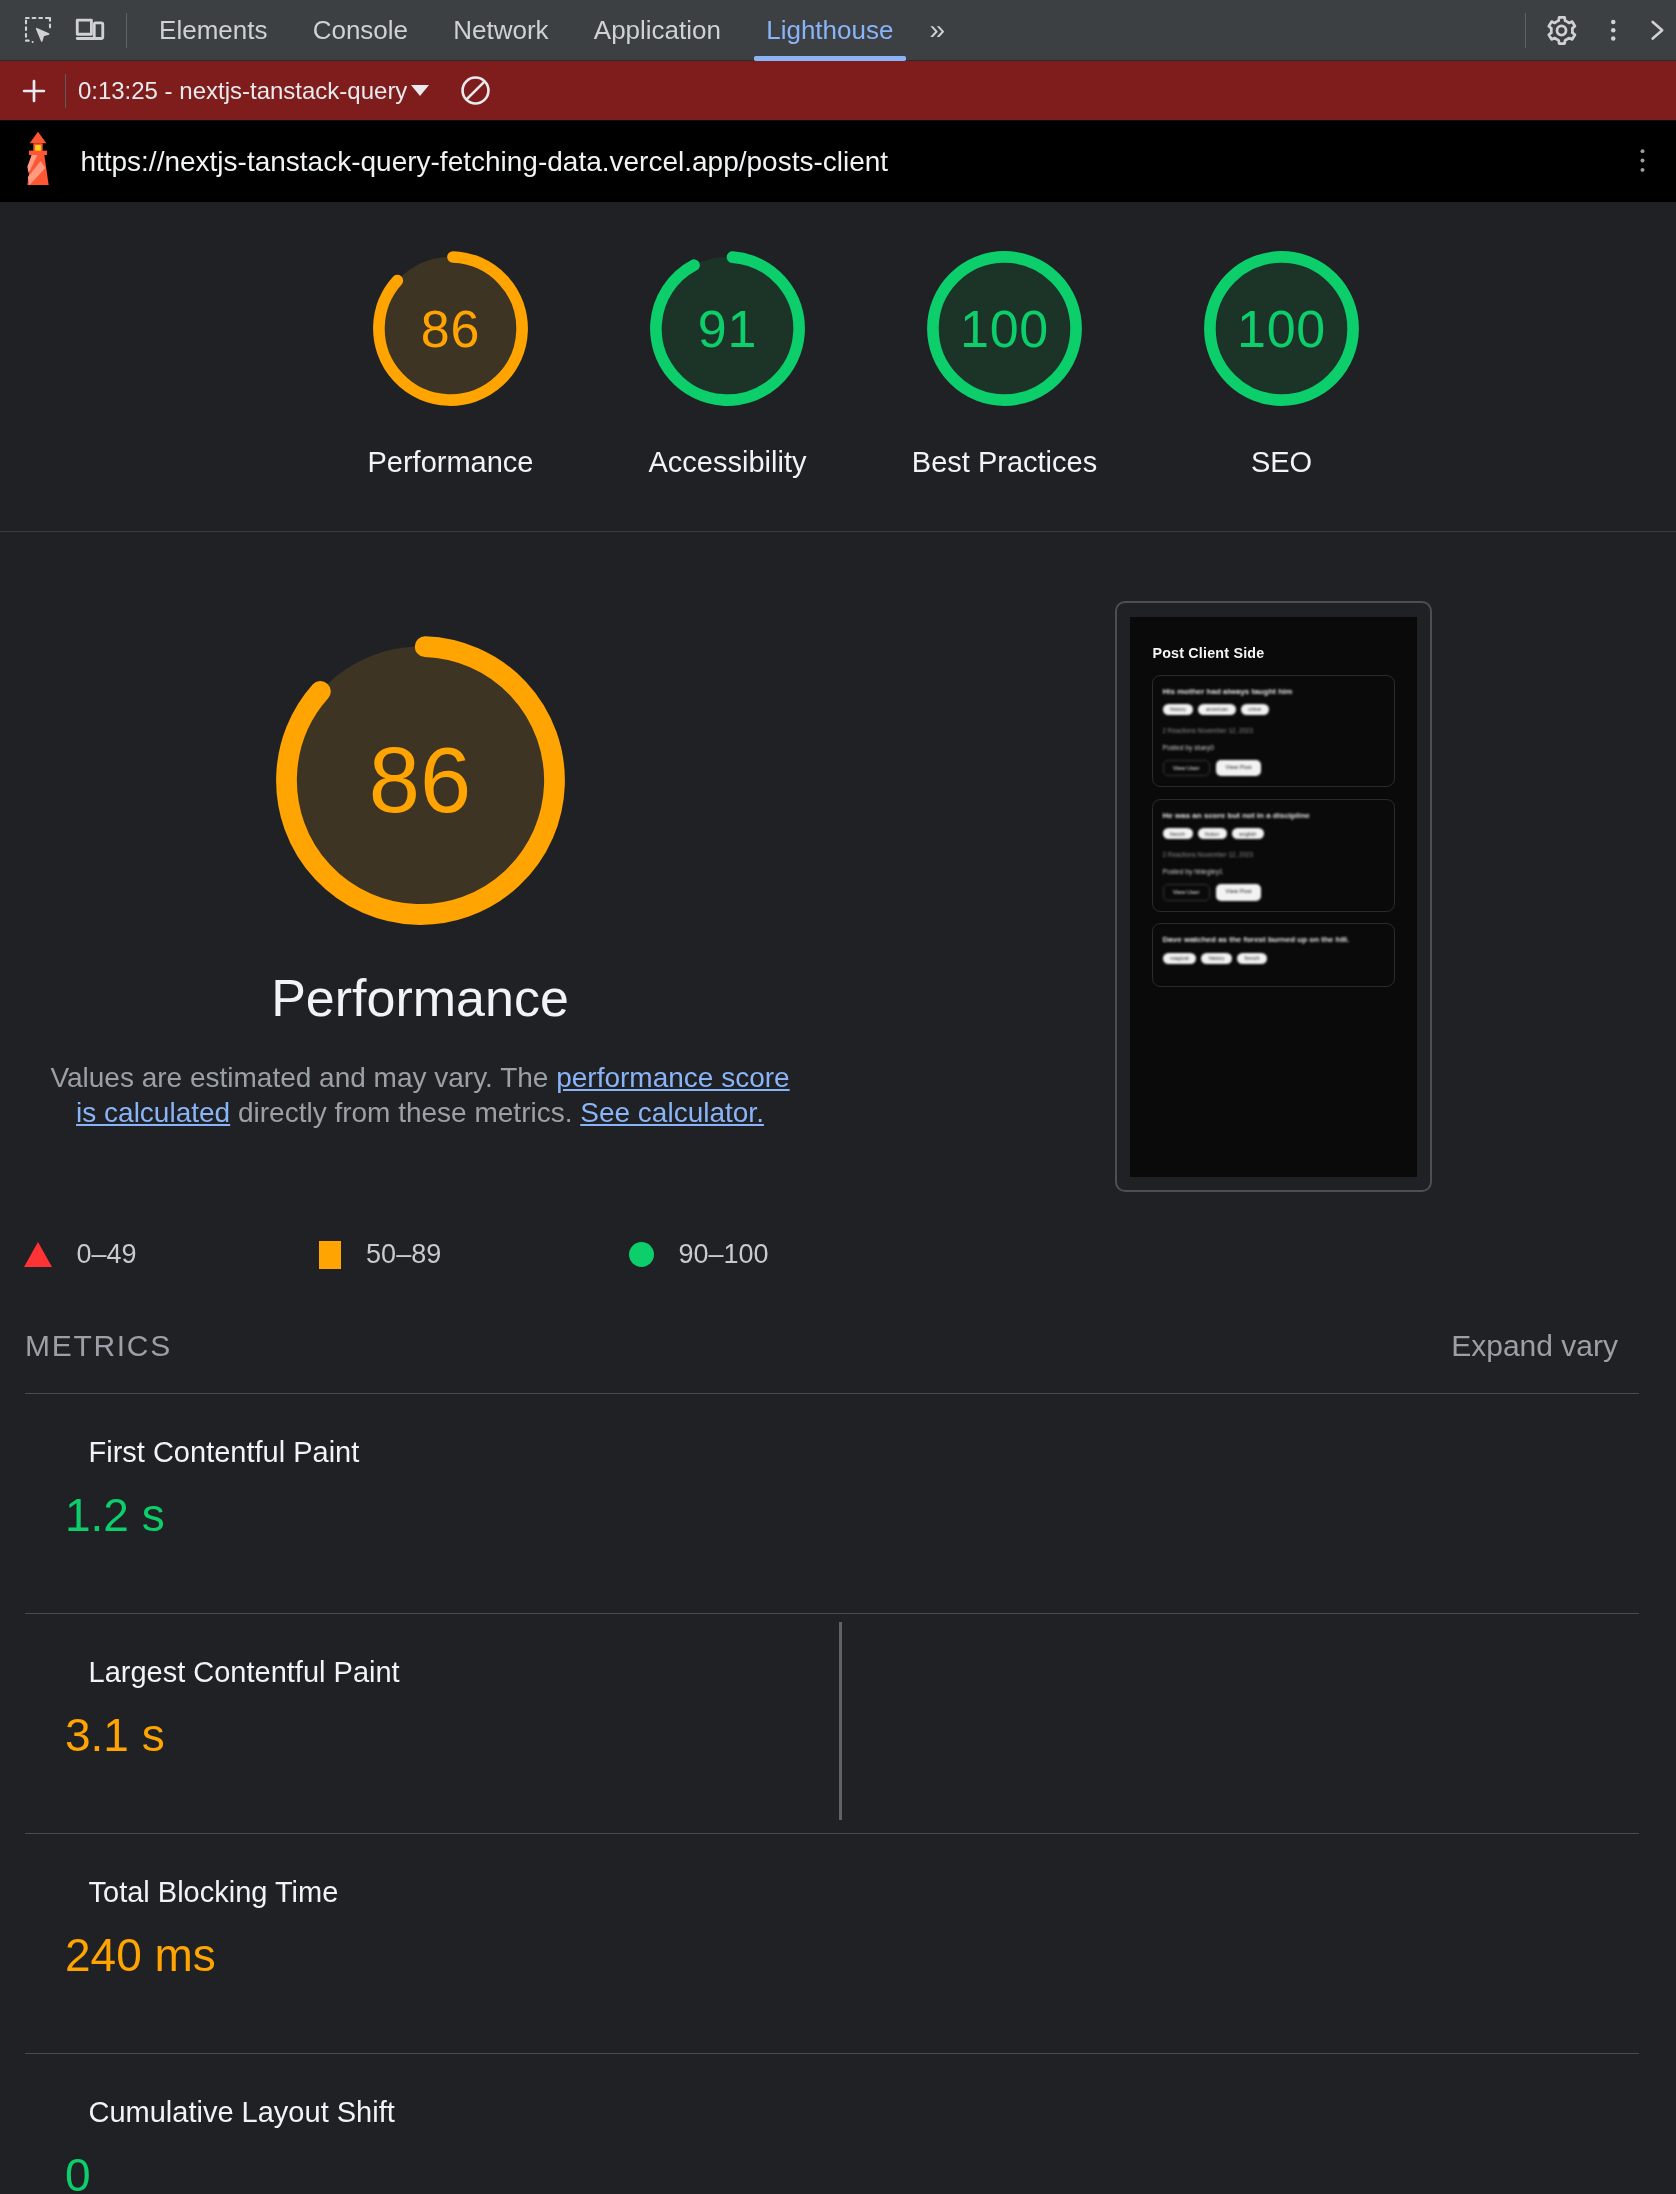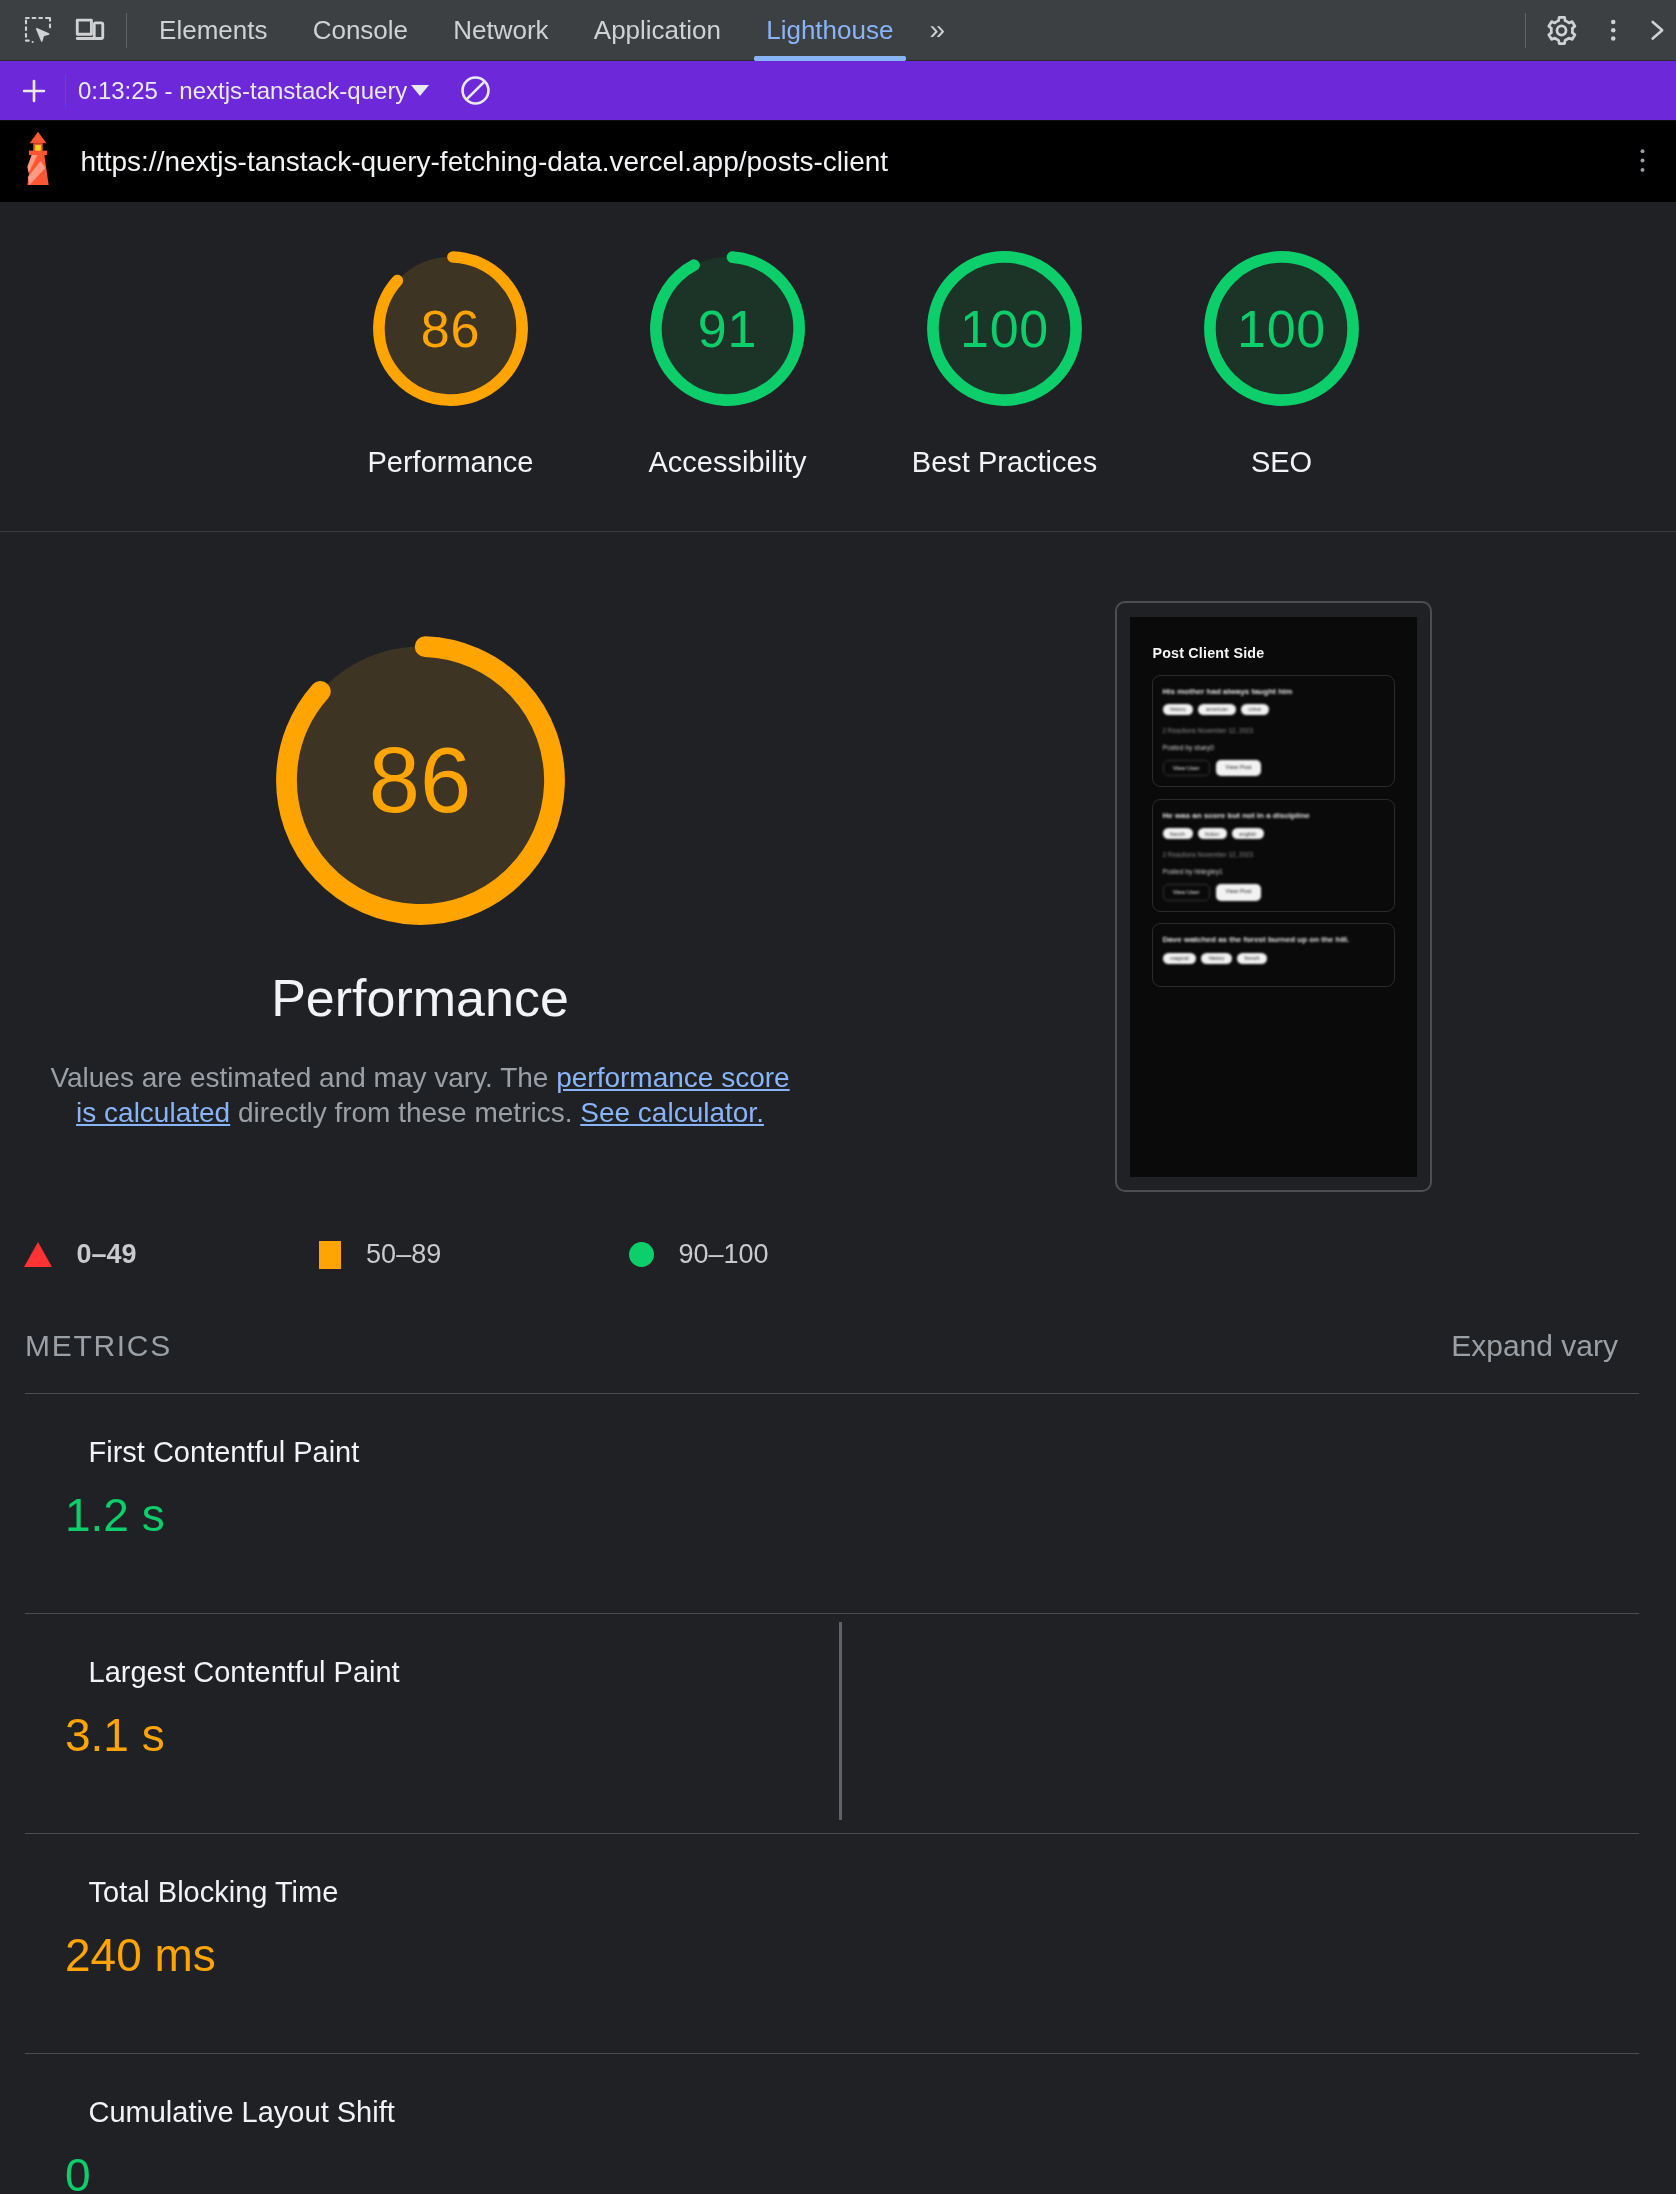--- a/index.html
+++ b/index.html
@@ -62,21 +62,21 @@
   .tabbar-right {
     margin-left: auto;
     display: flex;
     align-items: center;
     padding-right: 3.4px;
   }
 
   
   .lh-toolbar {
     height: 60px;
-    background: #6d28d9;
+    background: #7f1d1d;
     display: flex;
     align-items: center;
     padding-left: 10px;
     border-bottom: 0.8px solid #0e0e0e;
   }
   .lh-toolbar .tb-sep { height: 34px; margin: 0 11.7px 0 8.4px; background: #5a5c60; }
   .report-select {
     display: flex;
     align-items: center;
     font-size: 24px;
@@ -295,21 +295,21 @@
     align-items: center;
     padding: 47px 0 0 23.5px;
     gap: 0;
   }
   .legend-item {
     display: flex;
     align-items: center;
     font-size: 27px;
     color: #c8cacd;
   }
-  .legend-item:nth-child(1) { width: 295px; font-weight: bold; }
+  .legend-item:nth-child(1) { width: 295px; }
   .legend-item:nth-child(2) { width: 310px; }
   .legend-swatch { margin-right: 25px; flex: 0 0 auto; display: flex; }
   .sw-tri {
     width: 0; height: 0;
     border-left: 14.3px solid transparent;
     border-right: 14.3px solid transparent;
     border-bottom: 25px solid #f33;
   }
   .sw-sq { width: 22.6px; height: 28px; background: #ffa400; }
   .sw-cir { width: 25px; height: 25px; border-radius: 50%; background: #0cce6b; }

